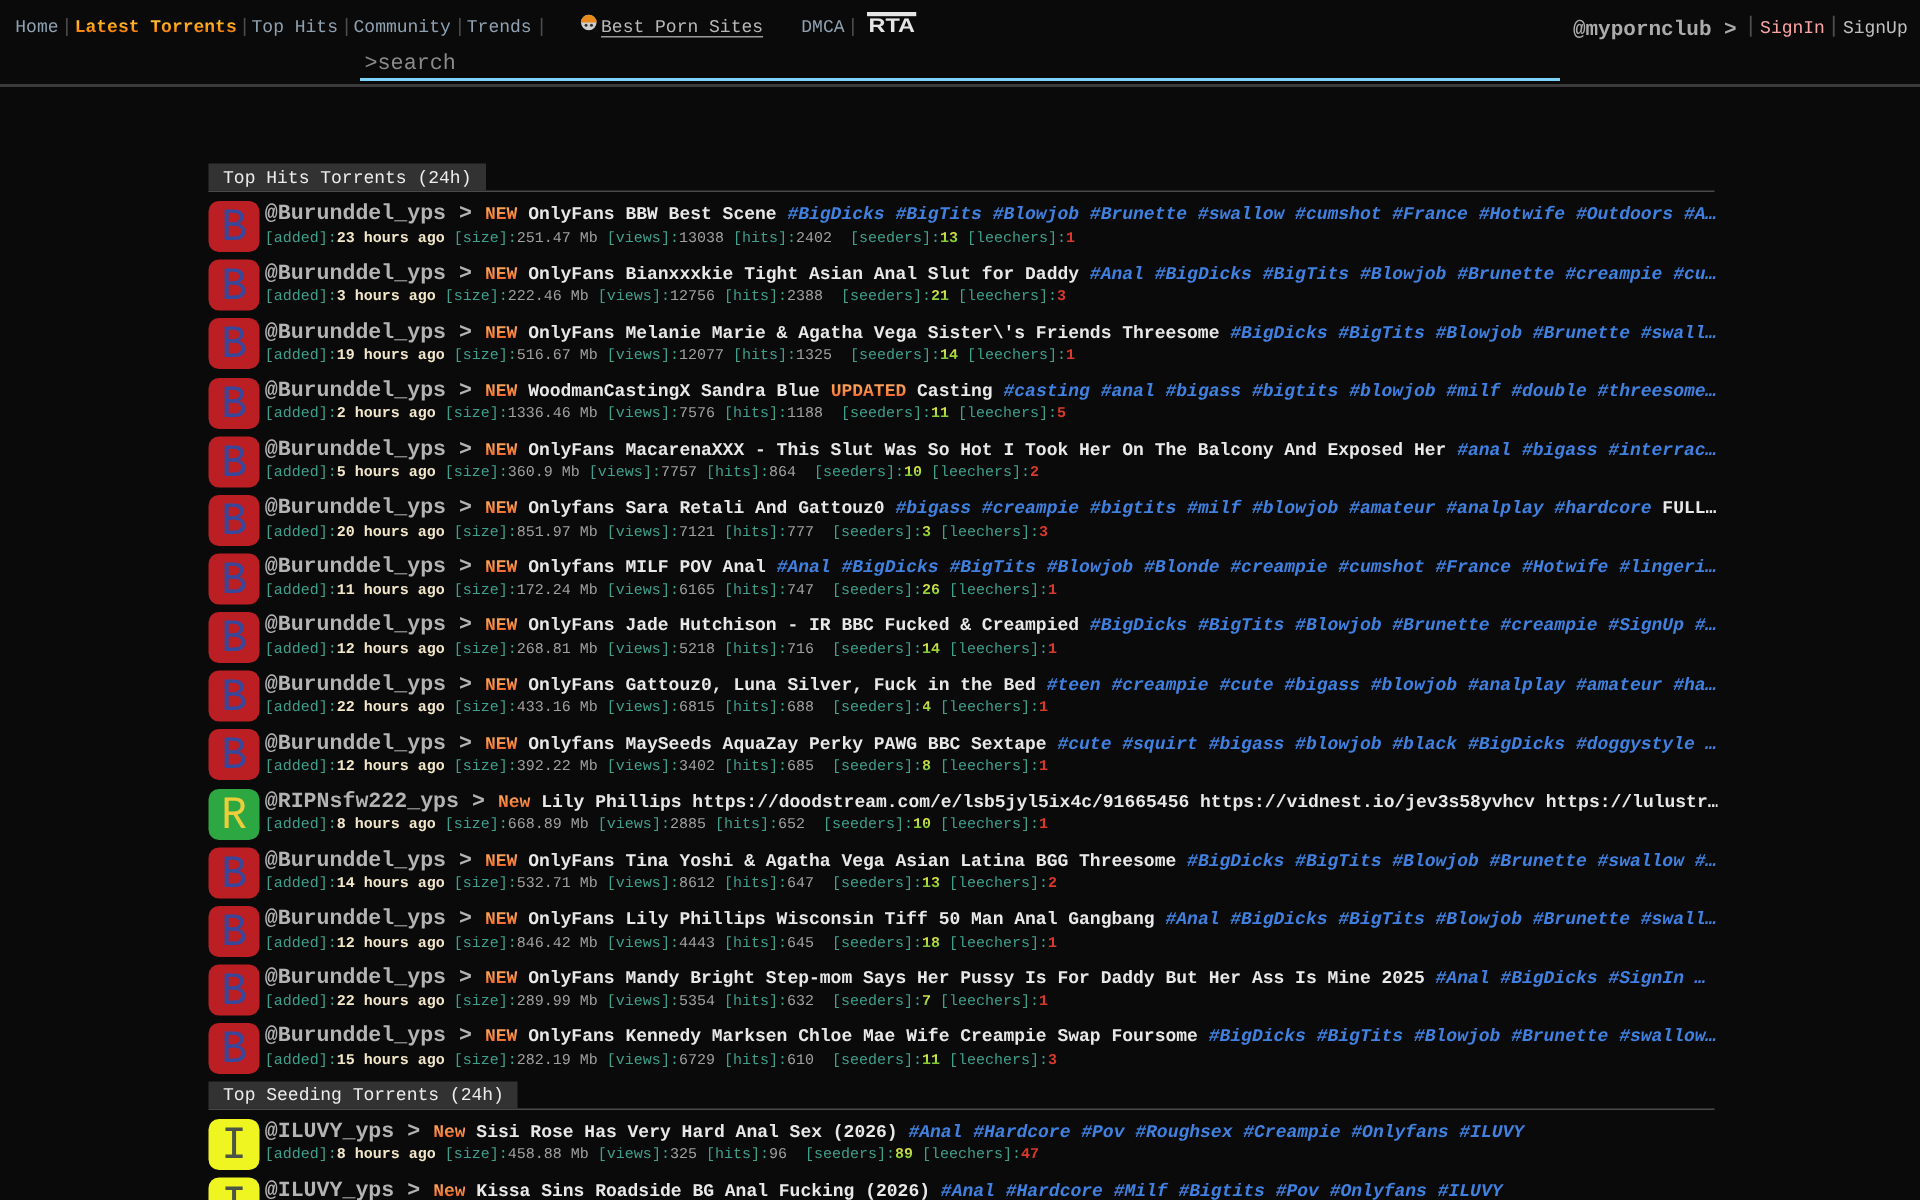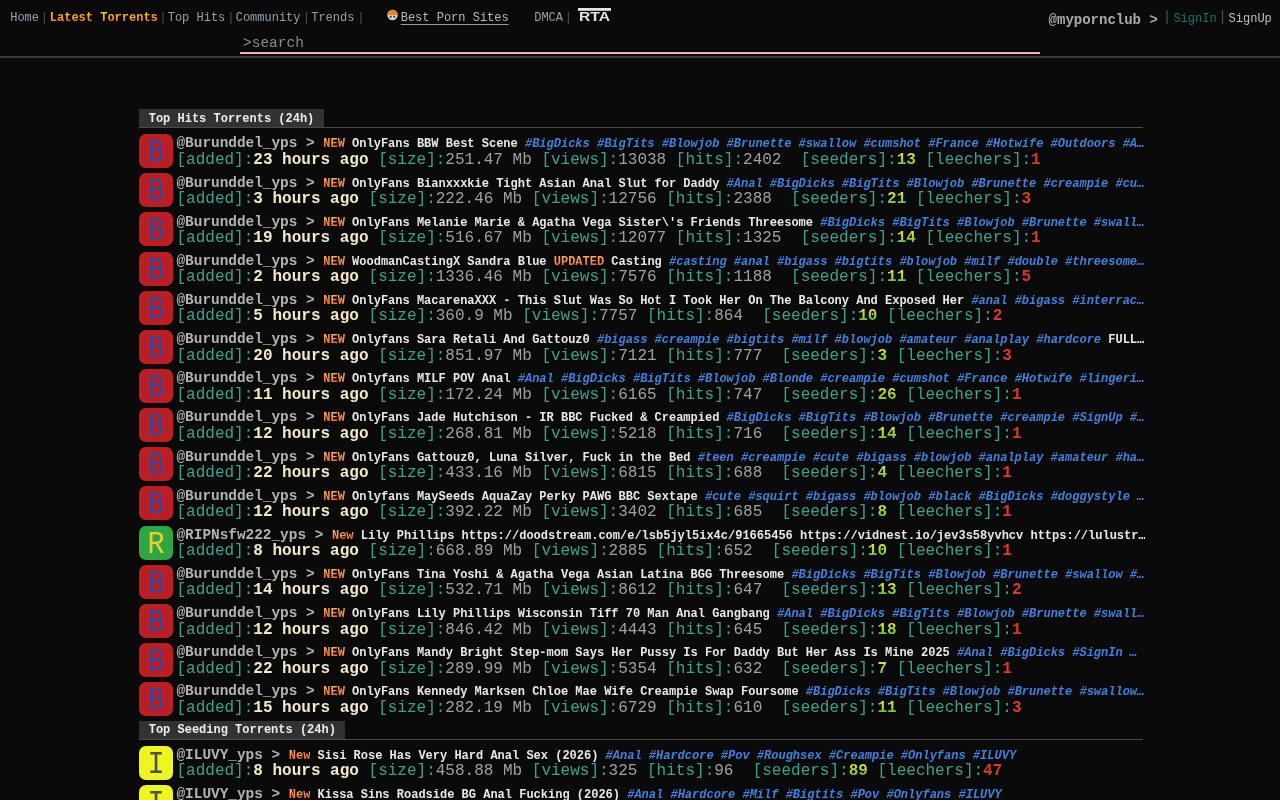--- a/index.html
+++ b/index.html
@@ -1,34 +1,34 @@
 <!DOCTYPE html>
 <html><head><meta charset="utf-8"><title>torrents</title><style>
 *{margin:0;padding:0;box-sizing:border-box}
 html,body{width:1280px;height:800px;overflow:hidden;background:#0a0a0a;font-family:"Liberation Mono",monospace}
 #topnav{position:absolute;left:0;top:0;width:1280px;height:58px;border-bottom:2px solid #3a3a3a}
 .nv{position:absolute;top:10.5px;font-size:12px;line-height:14px;color:#90a2b2;white-space:pre}
 .sep{font-size:13px}
 .nv b{font-weight:bold;background:linear-gradient(#ffcf45,#ff9d12 55%,#ef4e10);-webkit-background-clip:text;background-clip:text;color:transparent}
 .sep{color:#4d4d4d}
-#searchbox{position:absolute;left:240px;top:31.5px;width:800px;height:22.5px;border-bottom:2px solid #f9a8d4;color:#8a8a8a;font-size:14.5px;line-height:22.2px;padding-left:3px}
+#searchbox{position:absolute;left:240px;top:31.5px;width:800px;height:22.5px;border-bottom:2px solid #7dd3fc;color:#8a8a8a;font-size:14.5px;line-height:22.2px;padding-left:3px}
 #content{position:absolute;left:138.7px;top:109.4px;width:1004px}
 .shead{border-bottom:1px solid #4a4a4a;height:19px;margin-bottom:5.8px}
 .shead span{display:block;width:max-content}
-.shead span{background:#323232;color:#ececec;font-weight:bold;font-size:12px;line-height:16.5px;padding:1.5px 9.5px 0 10px;height:18px}
+.shead span{background:#323232;color:#ececec;font-weight:normal;font-size:12px;line-height:16.5px;padding:1.5px 9.5px 0 10px;height:18px}
 .row{position:relative;height:39.15px}
 .av{position:absolute;left:0;top:0;width:34px;height:34px;border-radius:7px;text-align:center}
 .av span{display:block;font-size:31px;line-height:38px;transform:scaleX(0.92)}
 .tx{position:absolute;left:37.8px;top:1.3px;width:968.5px;overflow:hidden;white-space:nowrap}
 .l1{font-size:12px;line-height:17.4px;height:17.4px}
 .u{font-size:14.4px;font-weight:bold;color:#b3b3b3}
 .nw{font-weight:bold;background:linear-gradient(#ffb066,#fb8b44 50%,#e33d12);-webkit-background-clip:text;background-clip:text;color:transparent}
 .t{color:#e8e8e8;font-weight:bold}
 .tg{color:#4080e0;font-weight:bold;font-style:italic}
-.l2{font-size:16px;line-height:14px;height:14px}
+.l2{font-size:10px;line-height:14px;height:14px}
 .lb{color:#3fa08c}
 .va{color:#f3e7c9;font-weight:bold}
 .vg{color:#a0a0a0}
 .vs{font-weight:bold;background:linear-gradient(#eae84e,#9ed436 50%,#2db83d);-webkit-background-clip:text;background-clip:text;color:transparent}
 .vl{color:#d8392b;font-weight:bold}
 </style></head><body>
 <div id="topnav">
 <div class="nv" style="left:10.2px">Home</div>
 <div class="nv" style="left:40.6px"><span class="sep">|</span></div>
 <div class="nv" style="left:49.8px"><b>Latest Torrents</b></div>
@@ -47,21 +47,21 @@
       </svg></div>
 <div class="nv" style="left:400.7px"><span style="color:#b9b9b9;text-decoration:underline;text-decoration-color:#9a9a9a;text-decoration-thickness:1px;text-underline-offset:3px">Best Porn Sites</span></div>
 <div class="nv" style="left:534.2px">DMCA</div>
 <div class="nv" style="left:564.6px"><span class="sep">|</span></div>
 <div class="nv" style="left:578px;top:8px"><svg width="33" height="14" viewBox="0 0 33 14">
         <rect x="0" y="0" width="33" height="2.8" fill="#e5e5e5"></rect>
         <text x="16.5" y="13.2" text-anchor="middle" textLength="31" lengthAdjust="spacingAndGlyphs" font-family="Liberation Sans" font-size="13" font-weight="bold" fill="#e5e5e5">RTA</text>
       </svg></div>
 <div class="nv" style="left:1048.6px;top:12.5px"><span style="font-size:14px;font-weight:bold;color:#ababab">@mypornclub &gt;</span></div>
 <div class="nv" style="left:1162.6px;top:10.5px"><span class="sep" style="font-size:15px">|</span></div>
-<div class="nv" style="left:1173.4px;top:12px"><span style="color:#0f766e">SignIn</span></div>
+<div class="nv" style="left:1173.4px;top:12px"><span style="color:#fca5a5">SignIn</span></div>
 <div class="nv" style="left:1218px;top:10.5px"><span class="sep" style="font-size:15px">|</span></div>
 <div class="nv" style="left:1228.6px;top:12px"><span style="color:#c0c0c0">SignUp</span></div>
 <div id="searchbox">&gt;search</div>
 </div>
 <div id="content">
 <div class="shead">
       <span>Top Hits Torrents (24h)</span>
     </div>
 <div class="row">
       <div class="av" style="background:#bb1f24">
@@ -169,21 +169,21 @@
       <div class="tx">
         <div class="l1"><span class="u">@Burunddel_yps &gt; </span><span class="nw">NEW</span> <span class="t">OnlyFans Tina Yoshi &amp; Agatha Vega Asian Latina BGG Threesome </span><span class="tg">#BigDicks #BigTits #Blowjob #Brunette #swallow #…</span></div>
         <div class="l2"><span class="lb">[added]:</span><span class="va">14 hours ago</span> <span class="lb">[size]:</span><span class="vg">532.71 Mb</span> <span class="lb">[views]:</span><span class="vg">8612</span> <span class="lb">[hits]:</span><span class="vg">647</span>&nbsp; <span class="lb">[seeders]:</span><span class="vs">13</span> <span class="lb">[leechers]:</span><span class="vl">2</span></div>
       </div>
     </div>
 <div class="row">
       <div class="av" style="background:#bb1f24">
         <span style="color:#37479c">B</span>
       </div>
       <div class="tx">
-        <div class="l1"><span class="u">@Burunddel_yps &gt; </span><span class="nw">NEW</span> <span class="t">OnlyFans Lily Phillips Wisconsin Tiff 70 Man Anal Gangbang </span><span class="tg">#Anal #BigDicks #BigTits #Blowjob #Brunette #swall…</span></div>
+        <div class="l1"><span class="u">@Burunddel_yps &gt; </span><span class="nw">NEW</span> <span class="t">OnlyFans Lily Phillips Wisconsin Tiff 50 Man Anal Gangbang </span><span class="tg">#Anal #BigDicks #BigTits #Blowjob #Brunette #swall…</span></div>
         <div class="l2"><span class="lb">[added]:</span><span class="va">12 hours ago</span> <span class="lb">[size]:</span><span class="vg">846.42 Mb</span> <span class="lb">[views]:</span><span class="vg">4443</span> <span class="lb">[hits]:</span><span class="vg">645</span>&nbsp; <span class="lb">[seeders]:</span><span class="vs">18</span> <span class="lb">[leechers]:</span><span class="vl">1</span></div>
       </div>
     </div>
 <div class="row">
       <div class="av" style="background:#bb1f24">
         <span style="color:#37479c">B</span>
       </div>
       <div class="tx">
         <div class="l1"><span class="u">@Burunddel_yps &gt; </span><span class="nw">NEW</span> <span class="t">OnlyFans Mandy Bright Step-mom Says Her Pussy Is For Daddy But Her Ass Is Mine 2025 </span><span class="tg">#Anal #BigDicks #SignIn …</span></div>
         <div class="l2"><span class="lb">[added]:</span><span class="va">22 hours ago</span> <span class="lb">[size]:</span><span class="vg">289.99 Mb</span> <span class="lb">[views]:</span><span class="vg">5354</span> <span class="lb">[hits]:</span><span class="vg">632</span>&nbsp; <span class="lb">[seeders]:</span><span class="vs">7</span> <span class="lb">[leechers]:</span><span class="vl">1</span></div>

